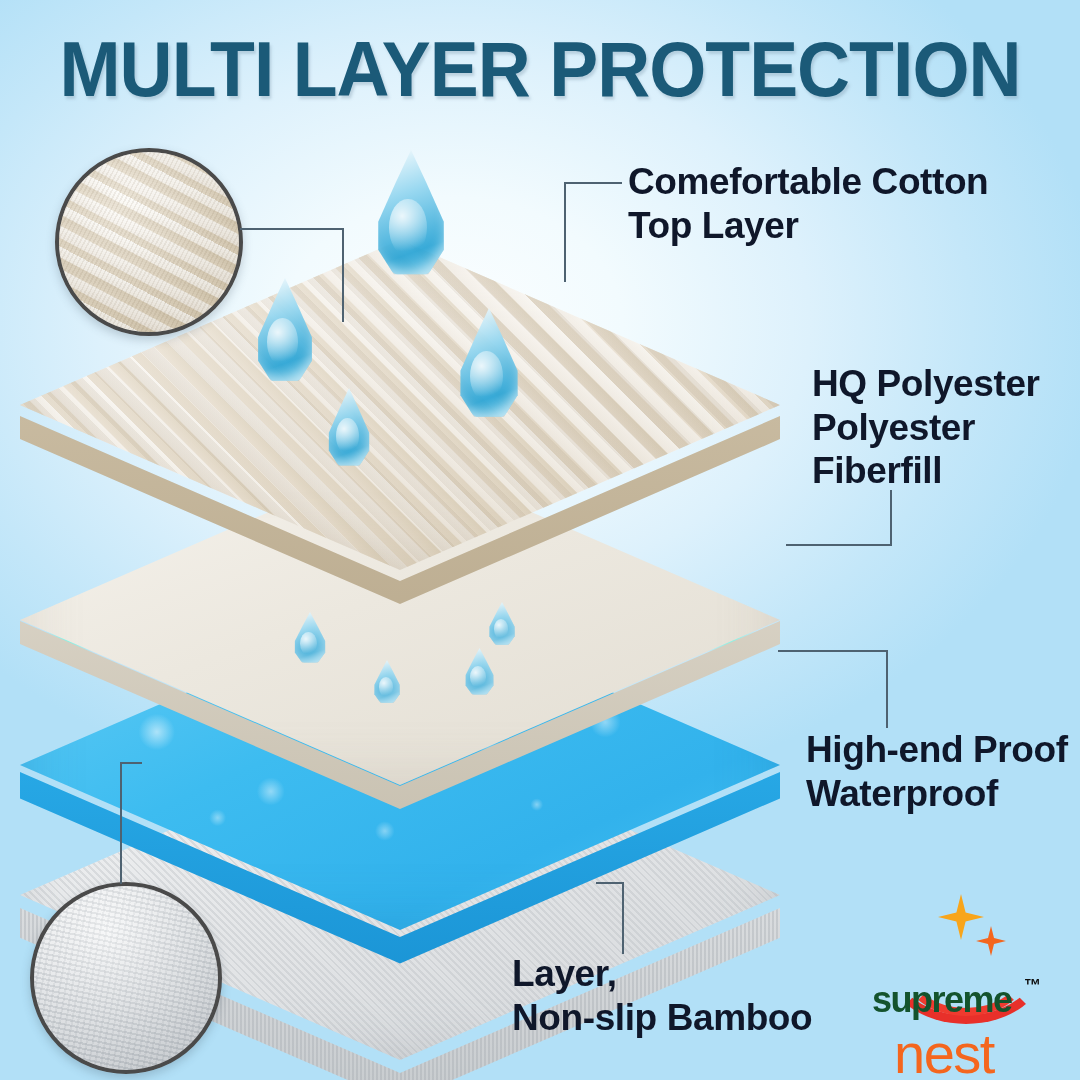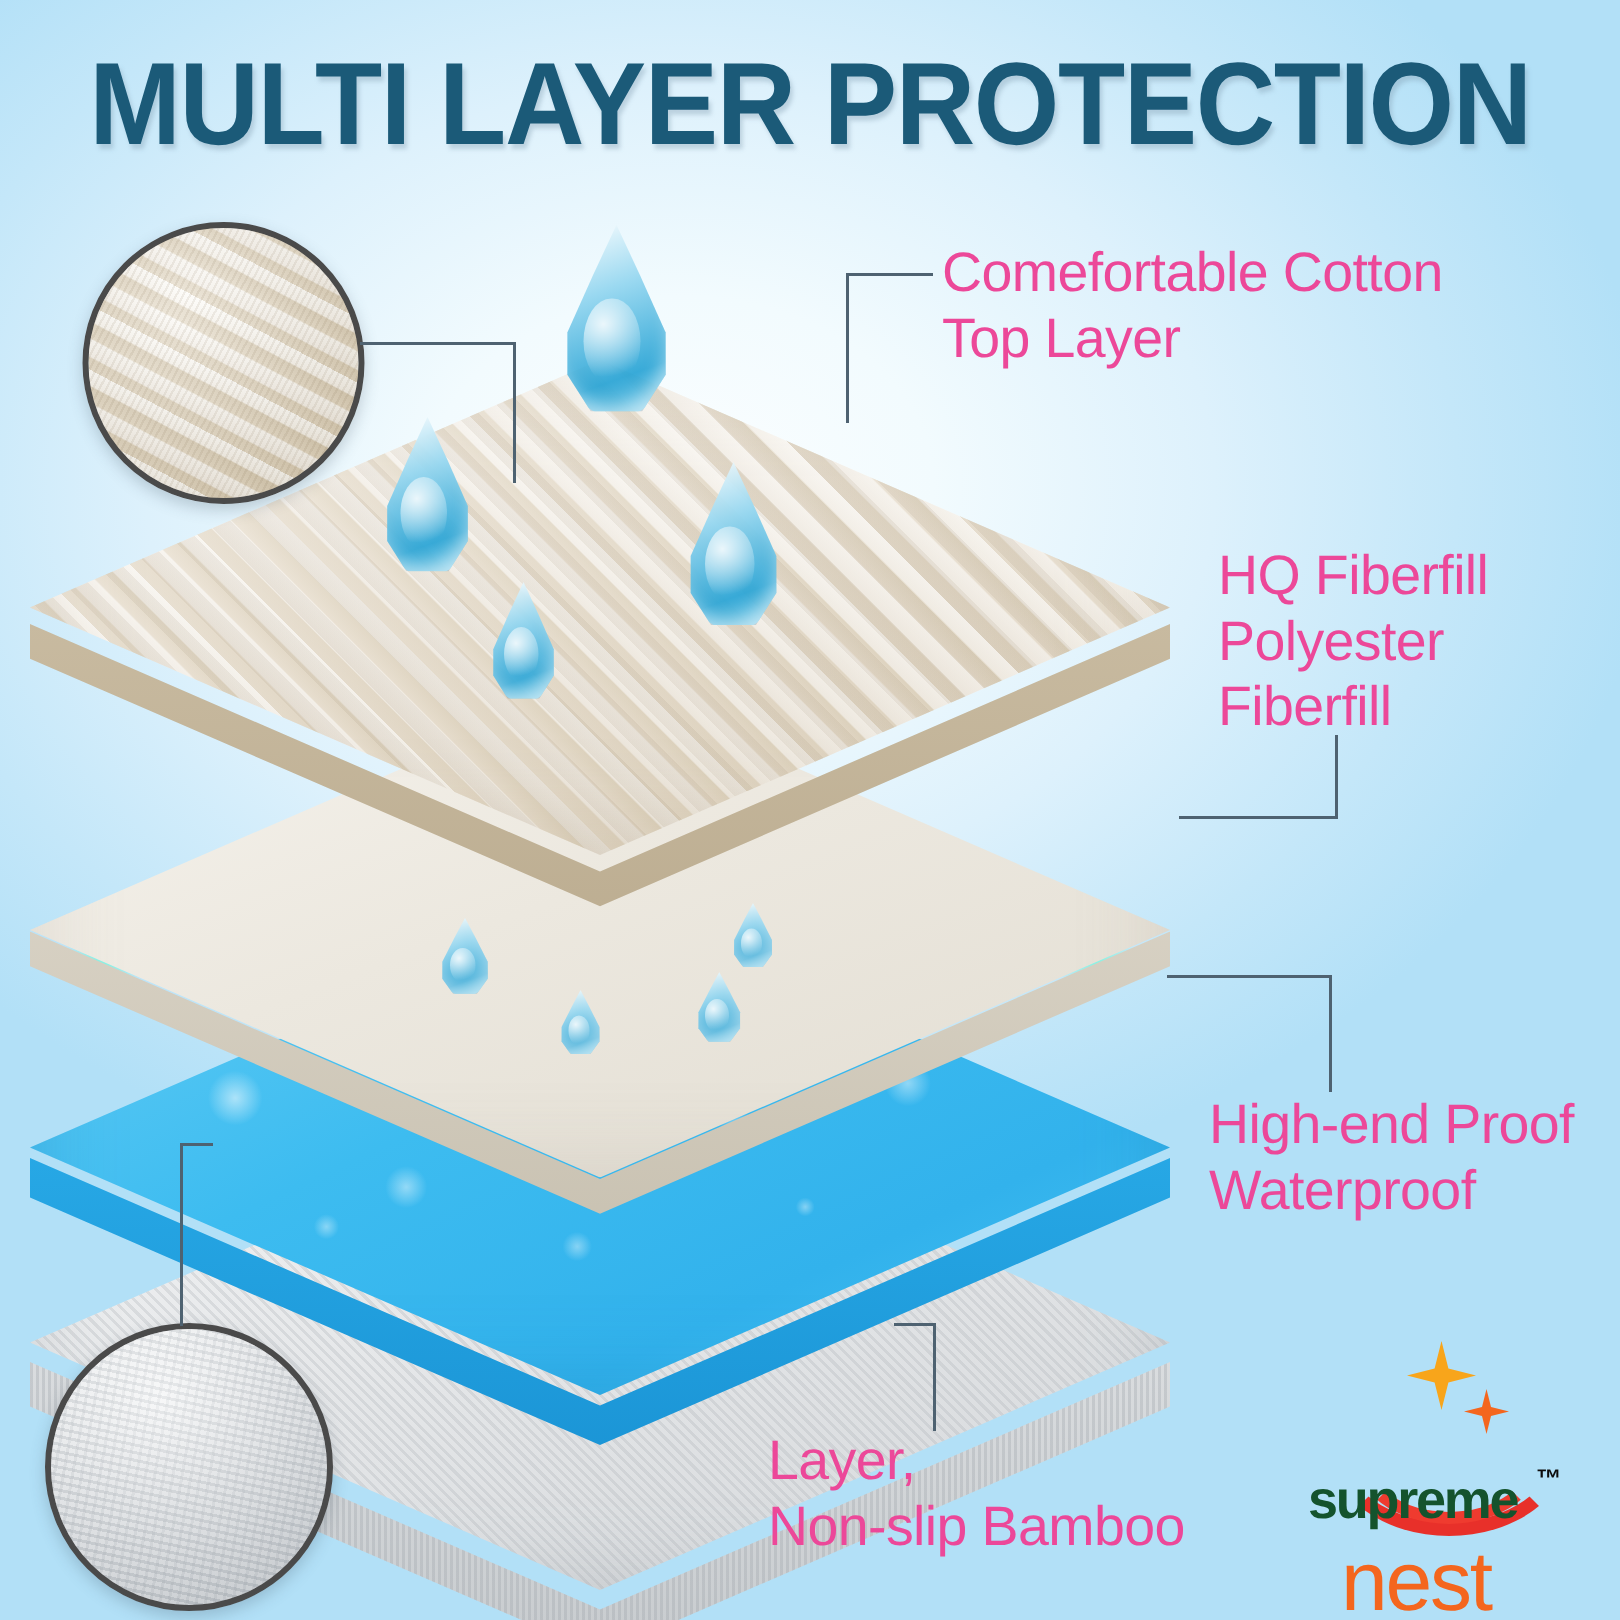--- a/index.html
+++ b/index.html
@@ -166,22 +166,22 @@
   }
 
   
   .conn{ position:absolute; background:#4e6271; }
   .conn.h{ height:2px; }
   .conn.v{ width:2px; }
 
   
   .label{
     position:absolute;
-    color:#ec4899;
-    font-size:37px; font-weight:normal; line-height:1.18;
+    color:#0f172a;
+    font-size:37px; font-weight:bold; line-height:1.18;
     letter-spacing:-0.4px;
   }
 
   
   #logo{ position:absolute; left:872px; top:900px; width:190px; height:170px; }
   #logo .arcs{ position:absolute; left:14px; top:6px; width:160px; height:76px; }
   #logo .arc{
     position:absolute; border:7px solid #e8302a; border-radius:50%;
     border-bottom-color:transparent; border-left-color:transparent; border-right-color:transparent;
   }
@@ -264,21 +264,21 @@
 
 <div class="conn v" style="left:120px;top:762px;height:122px;"></div>
 <div class="conn h" style="left:120px;top:762px;width:22px;"></div>
 
 <div class="label" style="left:628px;top:160px;">
   <div>Comefortable Cotton</div>
   <div>Top Layer</div>
 </div>
 
 <div class="label" style="left:812px;top:362px;">
-  <div>HQ Fiberfill</div>
+  <div>HQ Polyester</div>
   <div>Polyester</div>
   <div>Fiberfill</div>
 </div>
 
 <div class="label" style="left:806px;top:728px;">
   <div>High-end Proof</div>
   <div>Waterproof</div>
 </div>
 
 <div class="label" style="left:512px;top:952px;">

